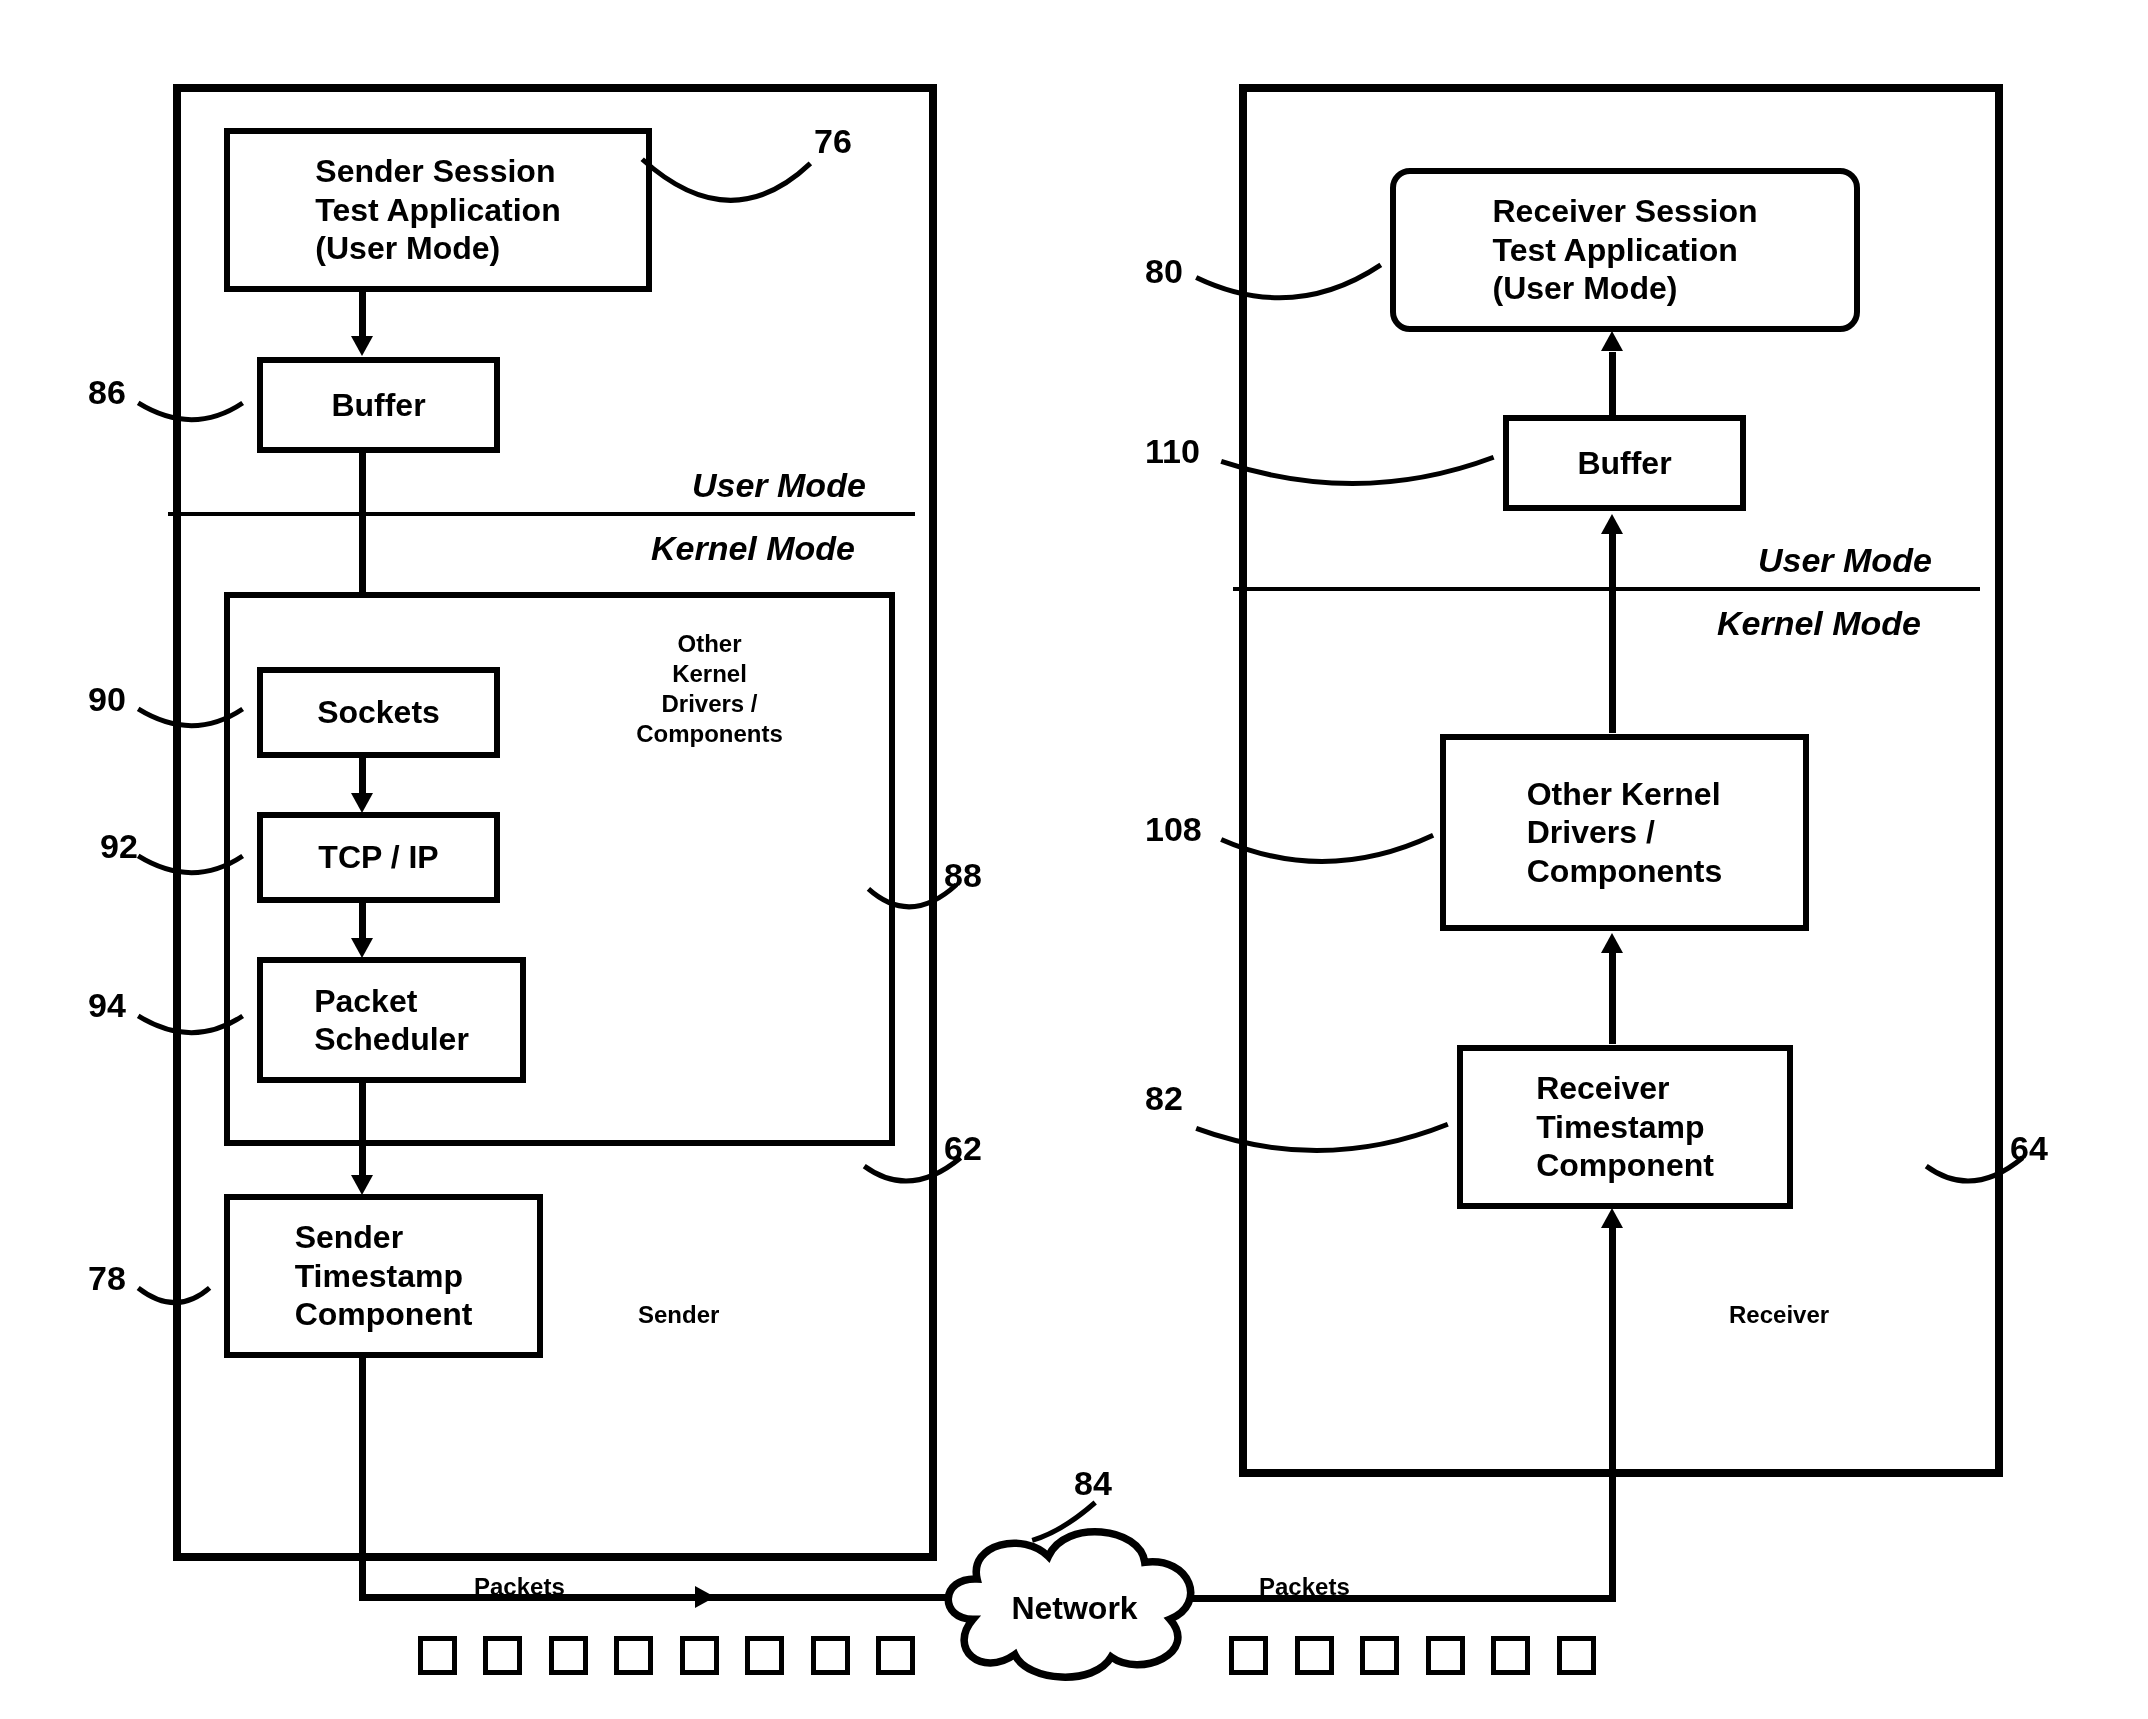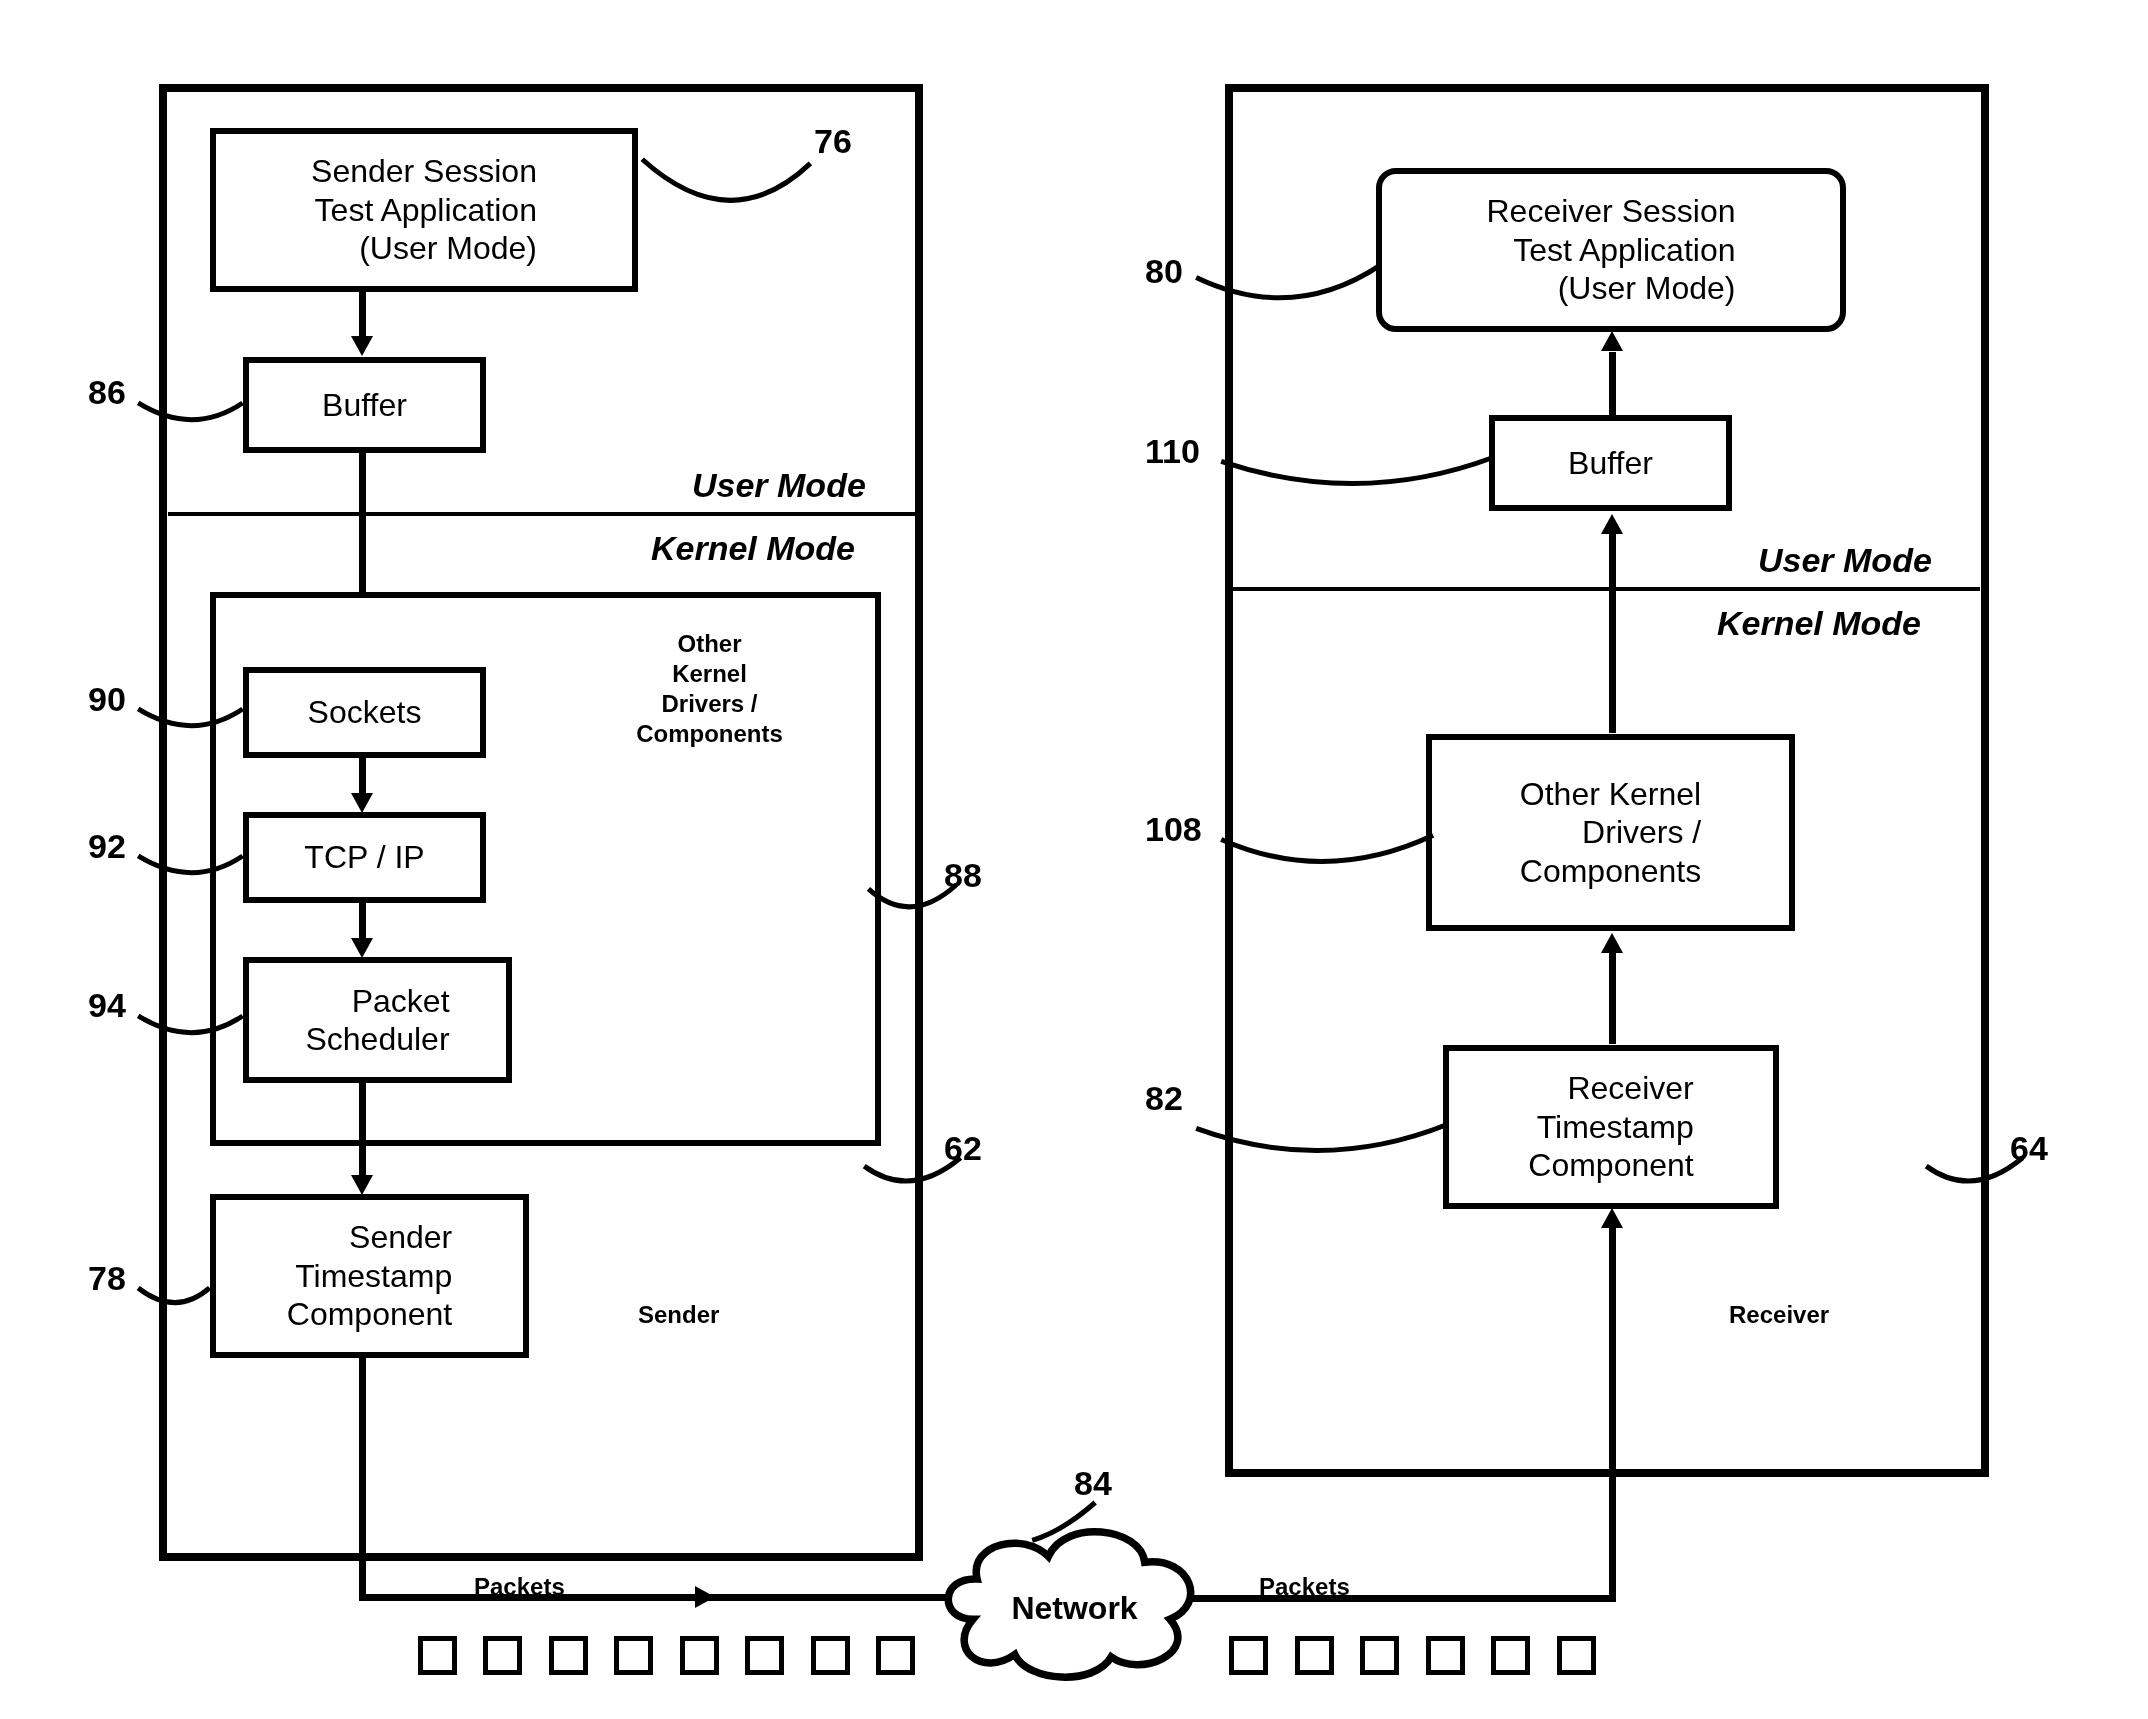--- a/index.html
+++ b/index.html
@@ -10,24 +10,25 @@
     height: 1719px;
     position: relative;
   }
   .box {
     position: absolute;
     border: 6.7px solid #000;
     background: #fff;
     display: flex;
     align-items: center;
     justify-content: center;
-    text-align: right;
-    font-weight: normal;
+    text-align: left;
+    font-weight: bold;
     font-size: 32px;
     line-height: 1.2;
+    margin-left: 14px;
   }
   .container { border-width: 8.4px; }
   .label {
     position: absolute;
     font-weight: bold;
     font-size: 24px;
   }
   .label-italic {
     position: absolute;
     font-weight: bold;
@@ -211,21 +212,21 @@
 <div class="ref-num" style="left:88px; top:373px;">86</div>
 <svg class="leader" style="left:134px; top:386px;" width="117" height="59" viewBox="0 0 140 70">
   <path d="M5 20 Q 70 60 130 20" fill="none" stroke="#000" stroke-width="6"></path>
 </svg>
 
 <div class="ref-num" style="left:88px; top:680px;">90</div>
 <svg class="leader" style="left:134px; top:692px;" width="117" height="59" viewBox="0 0 140 70">
   <path d="M5 20 Q 70 60 130 20" fill="none" stroke="#000" stroke-width="6"></path>
 </svg>
 
-<div class="ref-num" style="left:88px; top:827px;text-align:right;">92</div>
+<div class="ref-num" style="left:100px; top:827px;text-align:right;">92</div>
 <svg class="leader" style="left:134px; top:839px;" width="117" height="59" viewBox="0 0 140 70">
   <path d="M5 20 Q 70 60 130 20" fill="none" stroke="#000" stroke-width="6"></path>
 </svg>
 
 <div class="ref-num" style="left:88px; top:986px;">94</div>
 <svg class="leader" style="left:134px; top:999px;" width="117" height="59" viewBox="0 0 140 70">
   <path d="M5 20 Q 70 60 130 20" fill="none" stroke="#000" stroke-width="6"></path>
 </svg>
 
 <div class="ref-num" style="left:88px; top:1259px;">78</div>

